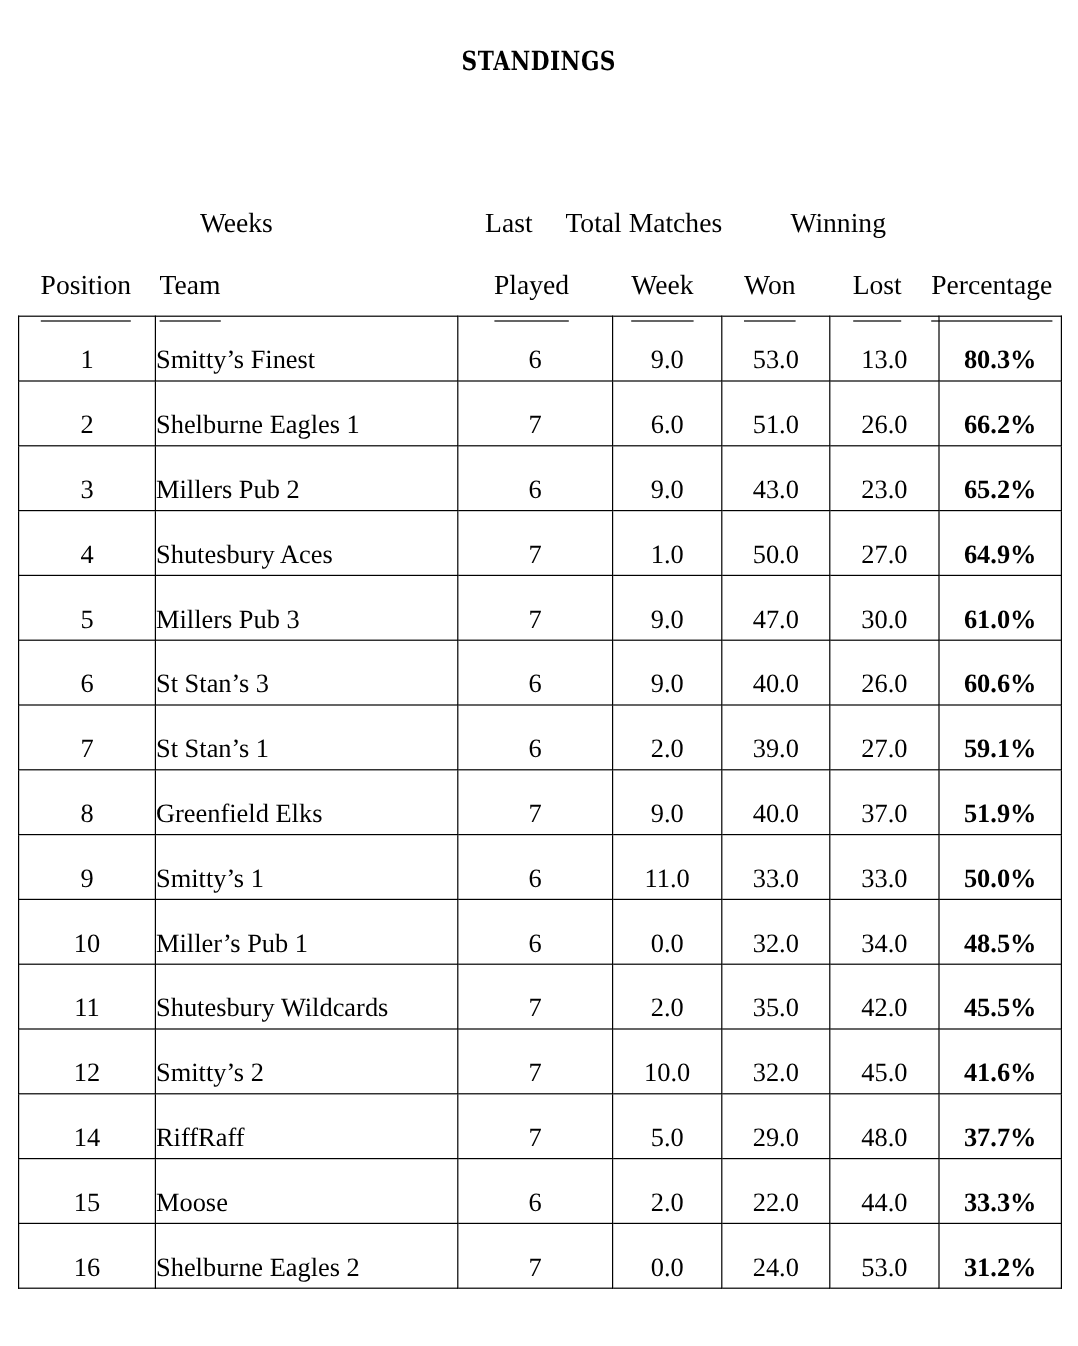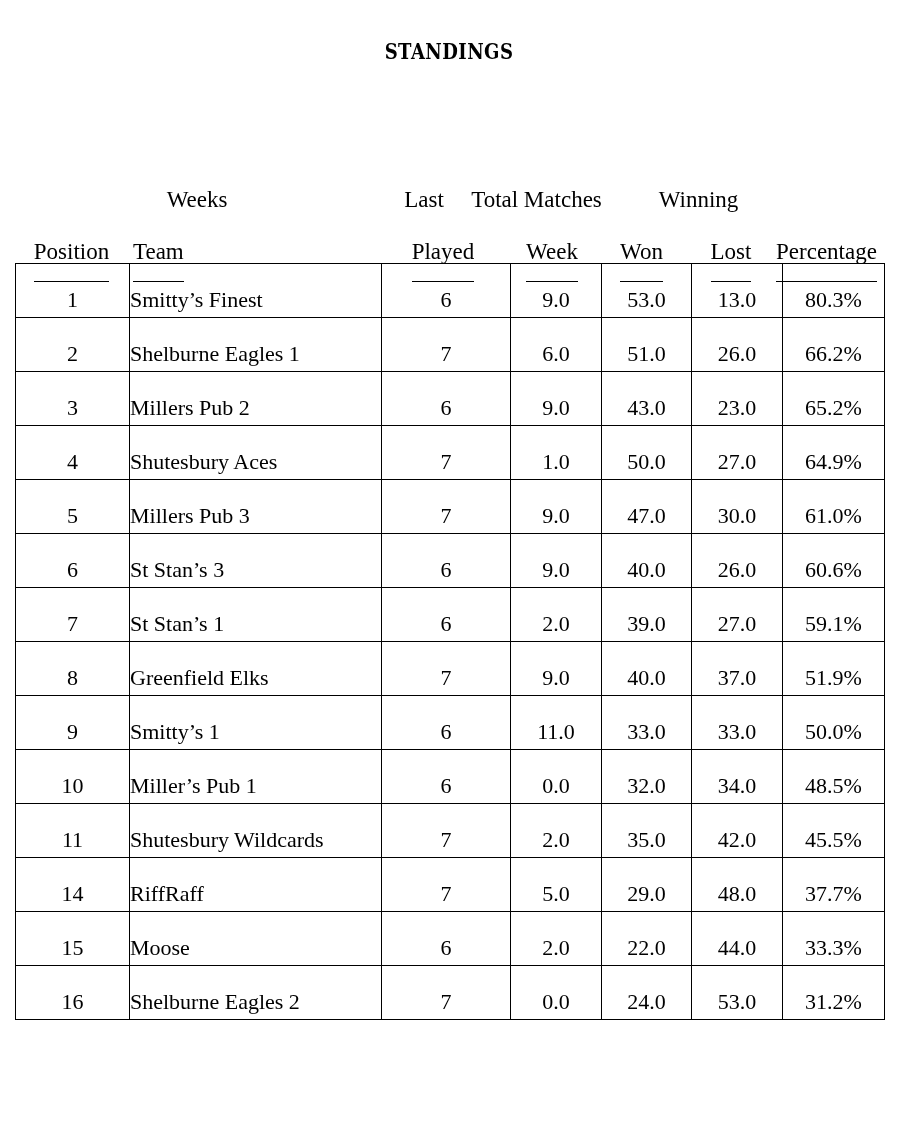--- a/index.html
+++ b/index.html
@@ -37,21 +37,20 @@
     left: 15px;
     top: 168px;
     width: 862px;
     height: 92px;
   }
   .hdr {
     position: absolute;
     font-size: 23px;
     line-height: 1;
     white-space: nowrap;
-    margin-top: 14px;
   }
   .hdr.u > span {
     border-bottom: 1.6px solid #000;
     padding-bottom: 17px;
   }
   
   .hdr-weeks   { left: 0px;   top: 6px;  width: 364px; text-align: center; }
   .hdr-last    { left: 364px; top: 6px;  width: 90px;  text-align: center; }
   .hdr-total   { left: 432px; top: 6px;  width: 179px; text-align: center; }
   .hdr-winning { left: 633px; top: 6px;  width: 101px; text-align: center; }
@@ -87,21 +86,21 @@
   td.c-lw   { width: 90px;  text-align: center; }
   td.c-won  { width: 89px;  text-align: center; }
   td.c-lost { width: 90px;  text-align: center; }
   td.c-pct  { width: 101px; text-align: center; }
 
   
   tr.div-heavy > td { border-bottom: 3.5px solid #000000; }
   
   tr.first-row > td { border-top: 2.5px solid #000000; }
   td.c-pos  { border-left: 2.5px solid #000000; }
-  td.c-pct  { border-right: 2.5px solid #000000; }
+  td.c-pct  { border-right: 2.5px solid #000000; font-weight: bold; }
 </style>
 </head>
 <body>
 
 <div id="title">STANDINGS</div>
 
 <div id="headers">
   <div class="hdr hdr-weeks">Weeks</div>
   <div class="hdr hdr-last">Last</div>
   <div class="hdr hdr-total">Total Matches</div>
@@ -211,20 +210,29 @@
       <tr>
         <td class="c-pos">11</td>
         <td class="c-team">Shutesbury Wildcards</td>
         <td class="c-wp">7</td>
         <td class="c-lw">2.0</td>
         <td class="c-won">35.0</td>
         <td class="c-lost">42.0</td>
         <td class="c-pct">45.5%</td>
       </tr>
       <tr>
+        <td class="c-pos">12</td>
+        <td class="c-team">Smitty’s 2</td>
+        <td class="c-wp">7</td>
+        <td class="c-lw">10.0</td>
+        <td class="c-won">32.0</td>
+        <td class="c-lost">45.0</td>
+        <td class="c-pct">41.6%</td>
+      </tr>
+      <tr>
         <td class="c-pos">14</td>
         <td class="c-team">RiffRaff</td>
         <td class="c-wp">7</td>
         <td class="c-lw">5.0</td>
         <td class="c-won">29.0</td>
         <td class="c-lost">48.0</td>
         <td class="c-pct">37.7%</td>
       </tr>
       <tr>
         <td class="c-pos">15</td>

